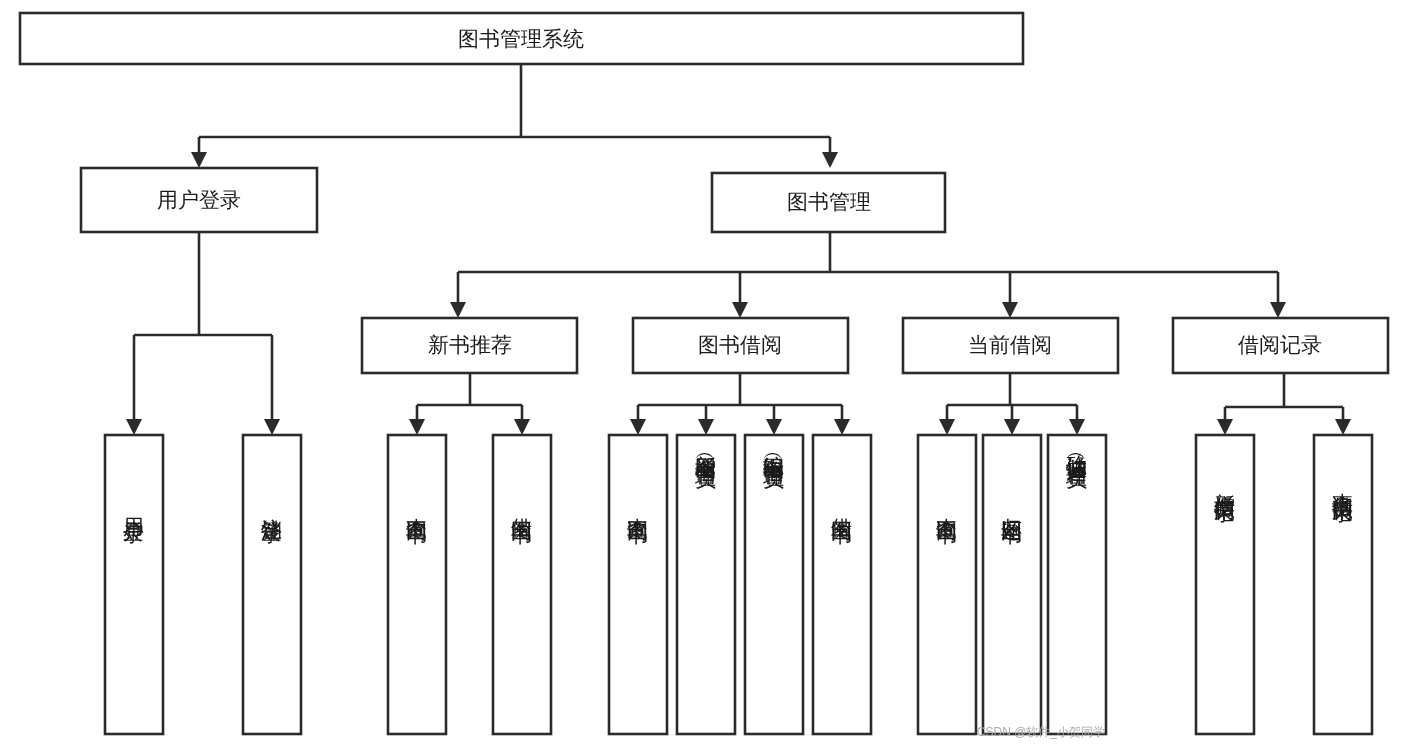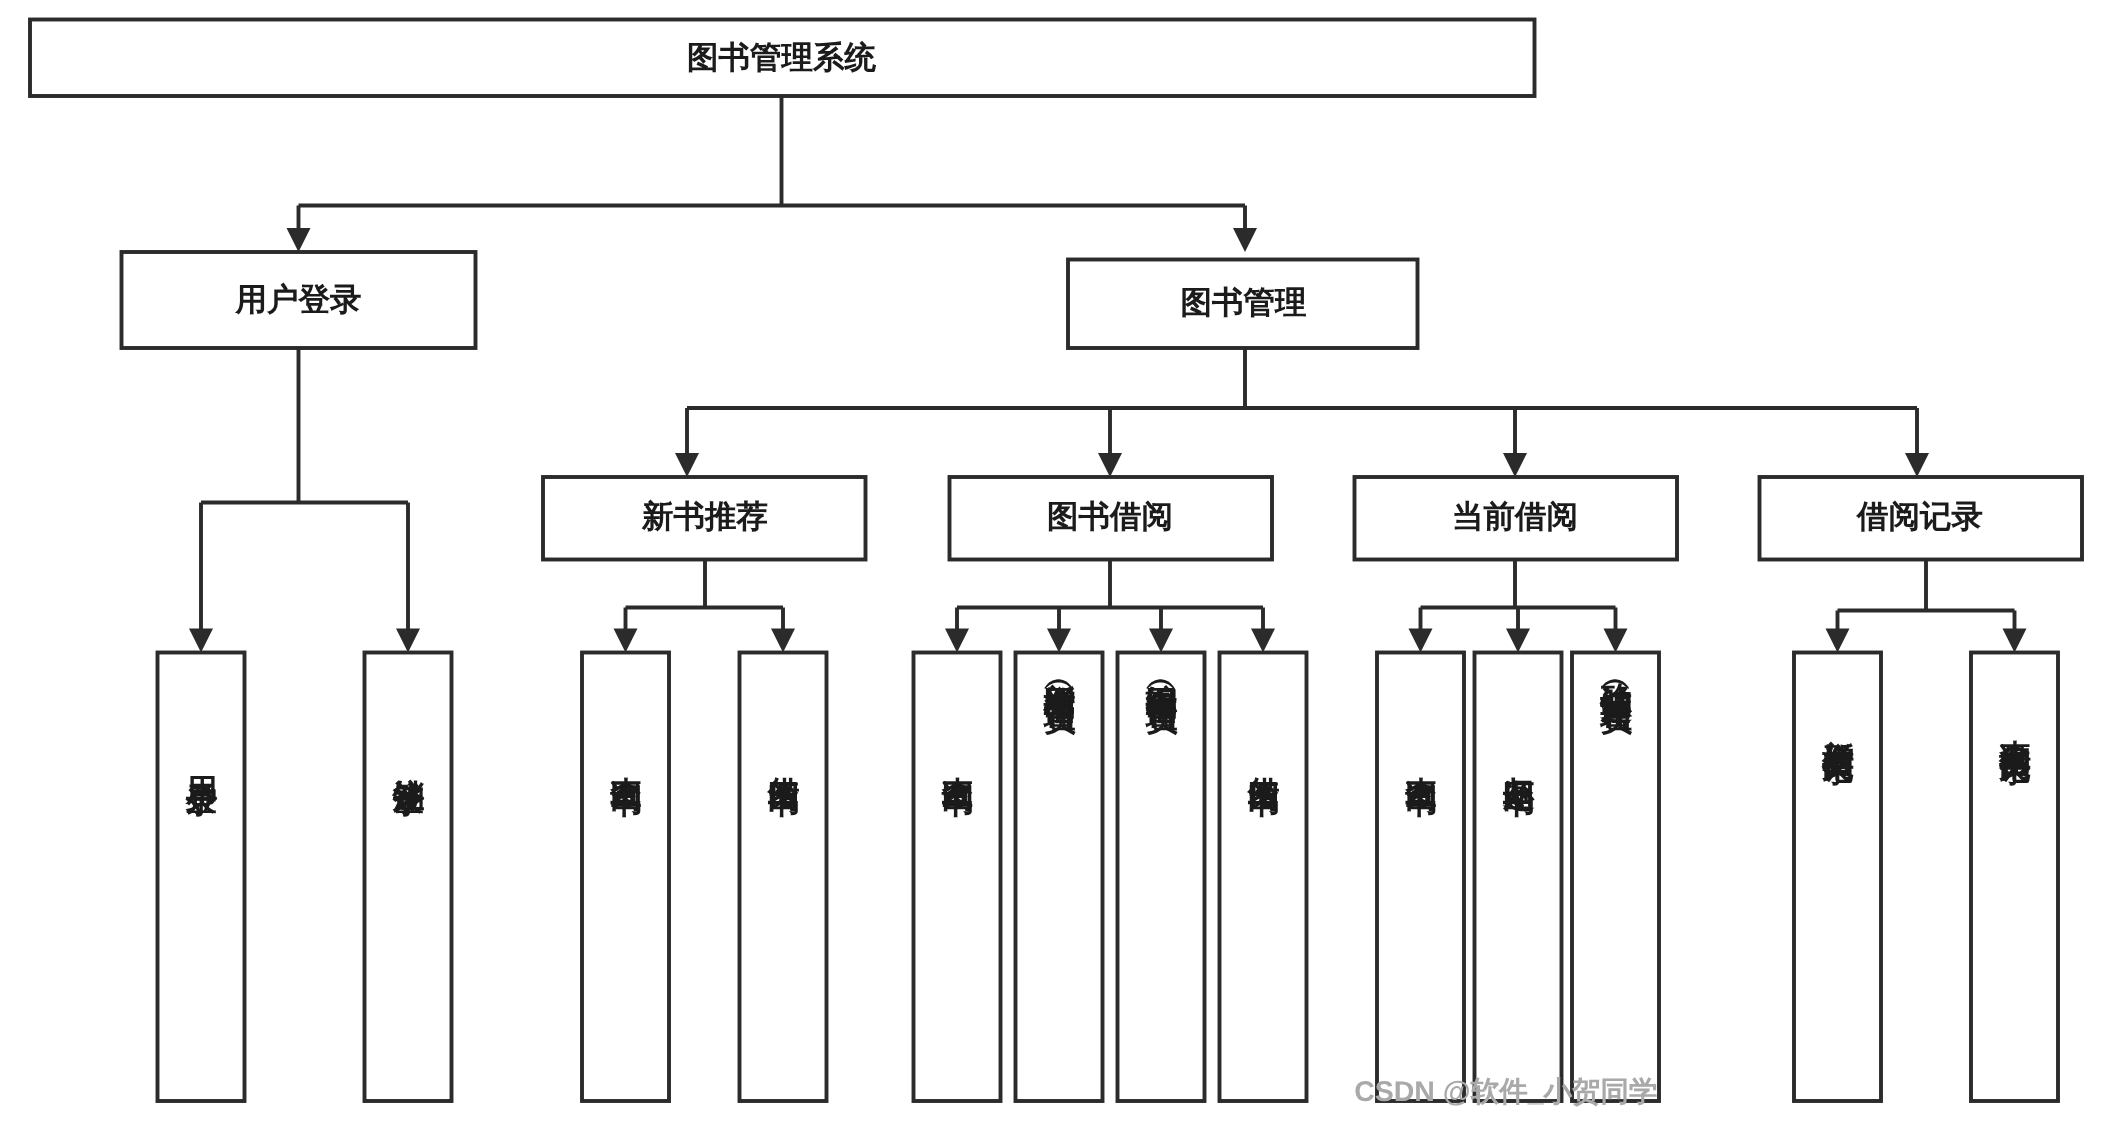--- a/index.html
+++ b/index.html
@@ -11,21 +11,20 @@
     width: 1405px;
     height: 747px;
     font-family: "Liberation Sans", "DejaVu Sans", sans-serif;
     overflow: hidden;
     position: relative;
   }
   #diagram-root {
     position: relative;
     width: 1113px;
     height: 747px;
-    font-weight: bold;
   }
   svg#flow {
     position: absolute;
     top: 0;
     left: 0;
     width: 1405px;
     height: 747px;
   }
   .node-rect {
     fill: #ffffff;
@@ -55,21 +54,21 @@
     fill: #1b1b1b;
     text-anchor: middle;
     writing-mode: vertical-rl;
     letter-spacing: 2px;
   }
   .watermark {
     position: absolute;
     right: 8px;
     bottom: 6px;
     font-family: "Liberation Sans", "DejaVu Sans", sans-serif;
-    font-size: 19px;
+    font-size: 12px;
     color: #a9a9a9;
     white-space: nowrap;
     pointer-events: none;
   }
 </style>
 </head>
 <body>
 
 <div id="diagram-root">
 

